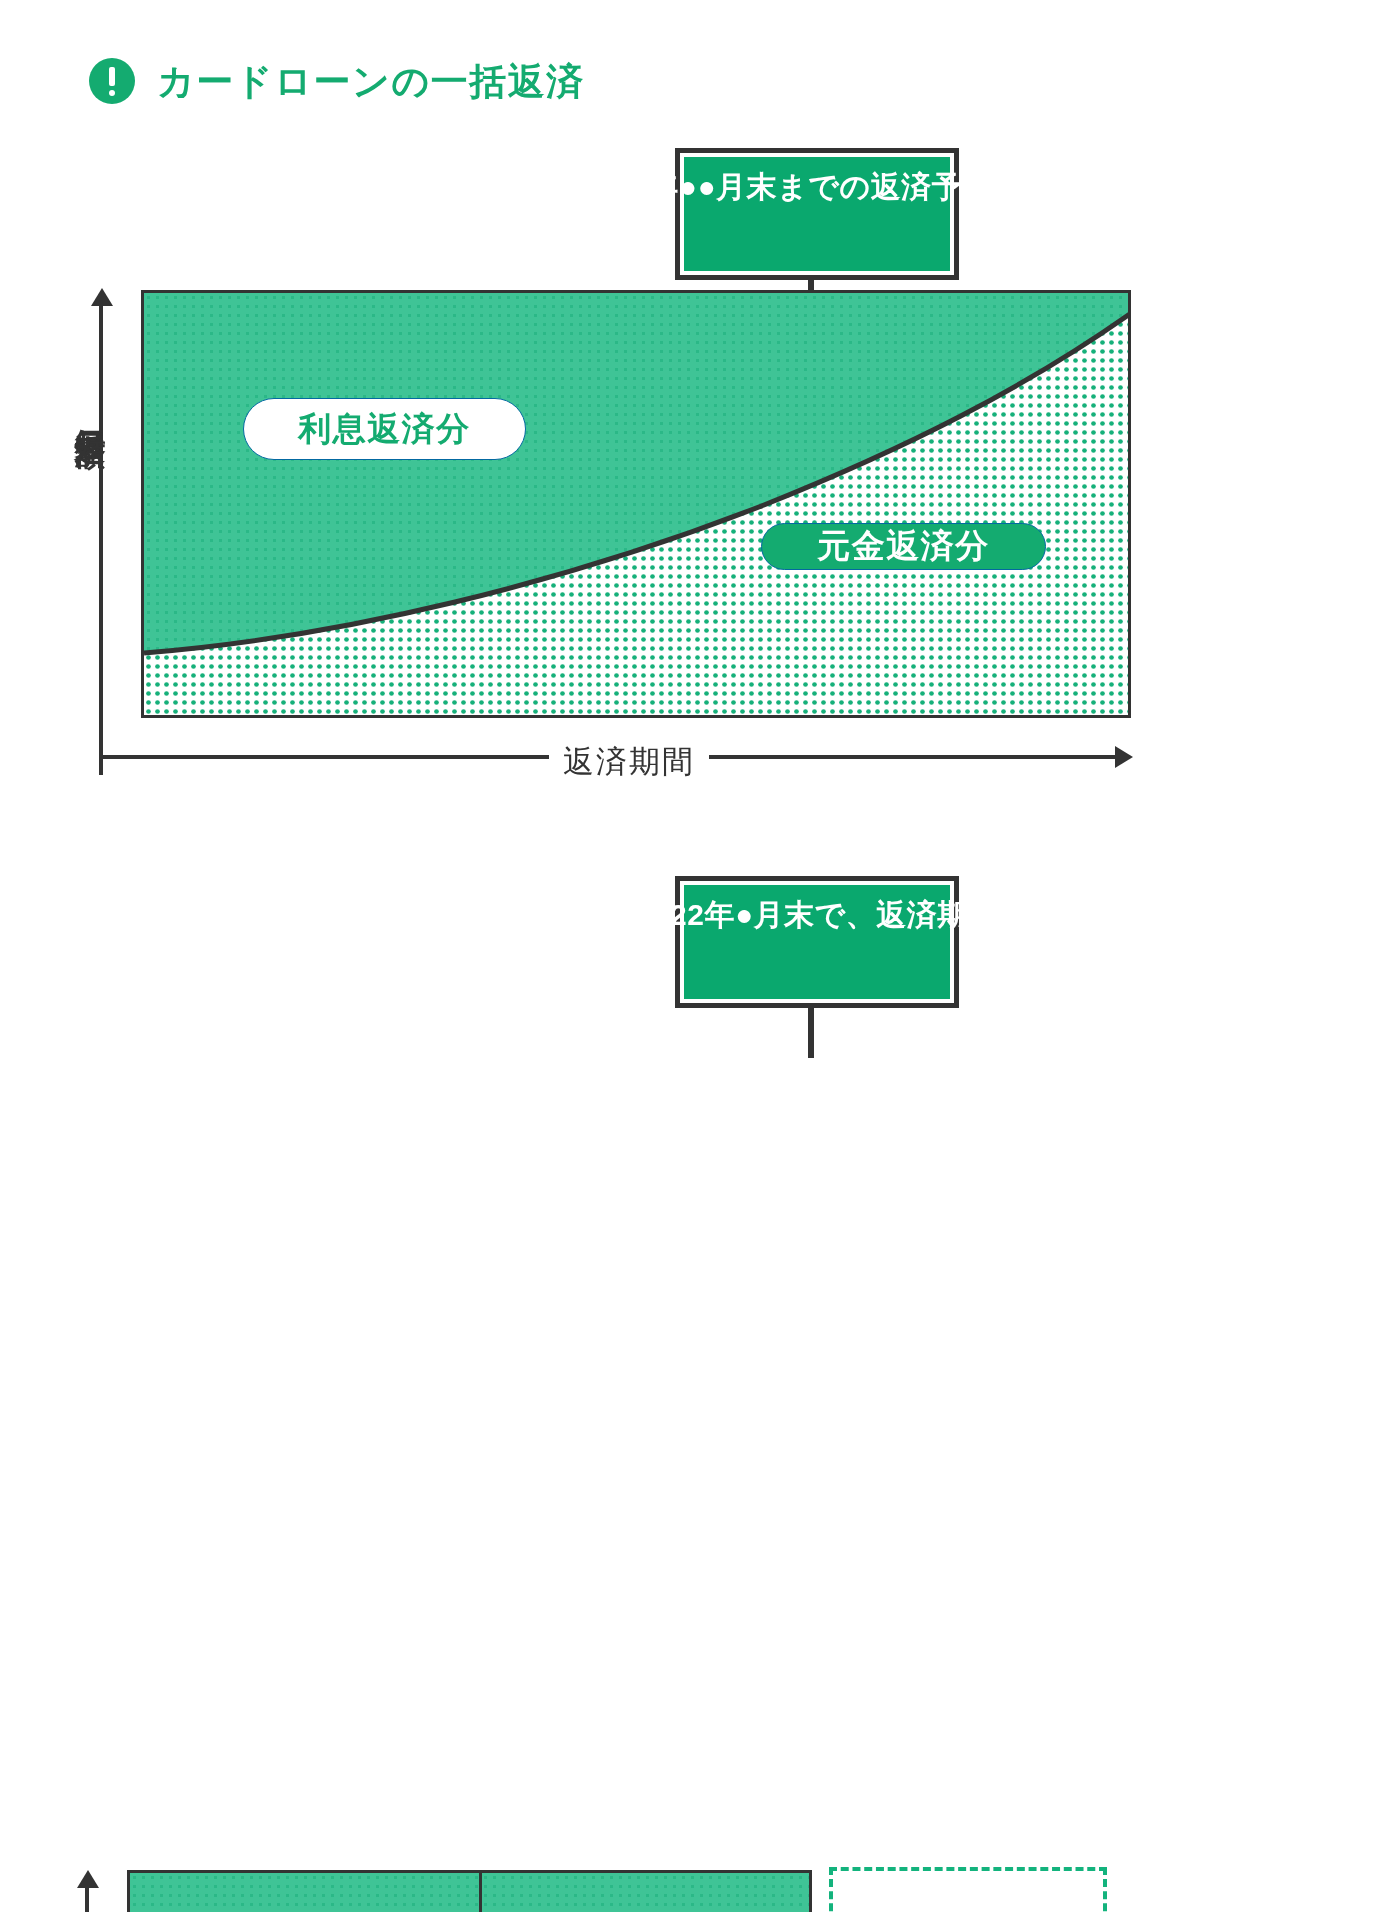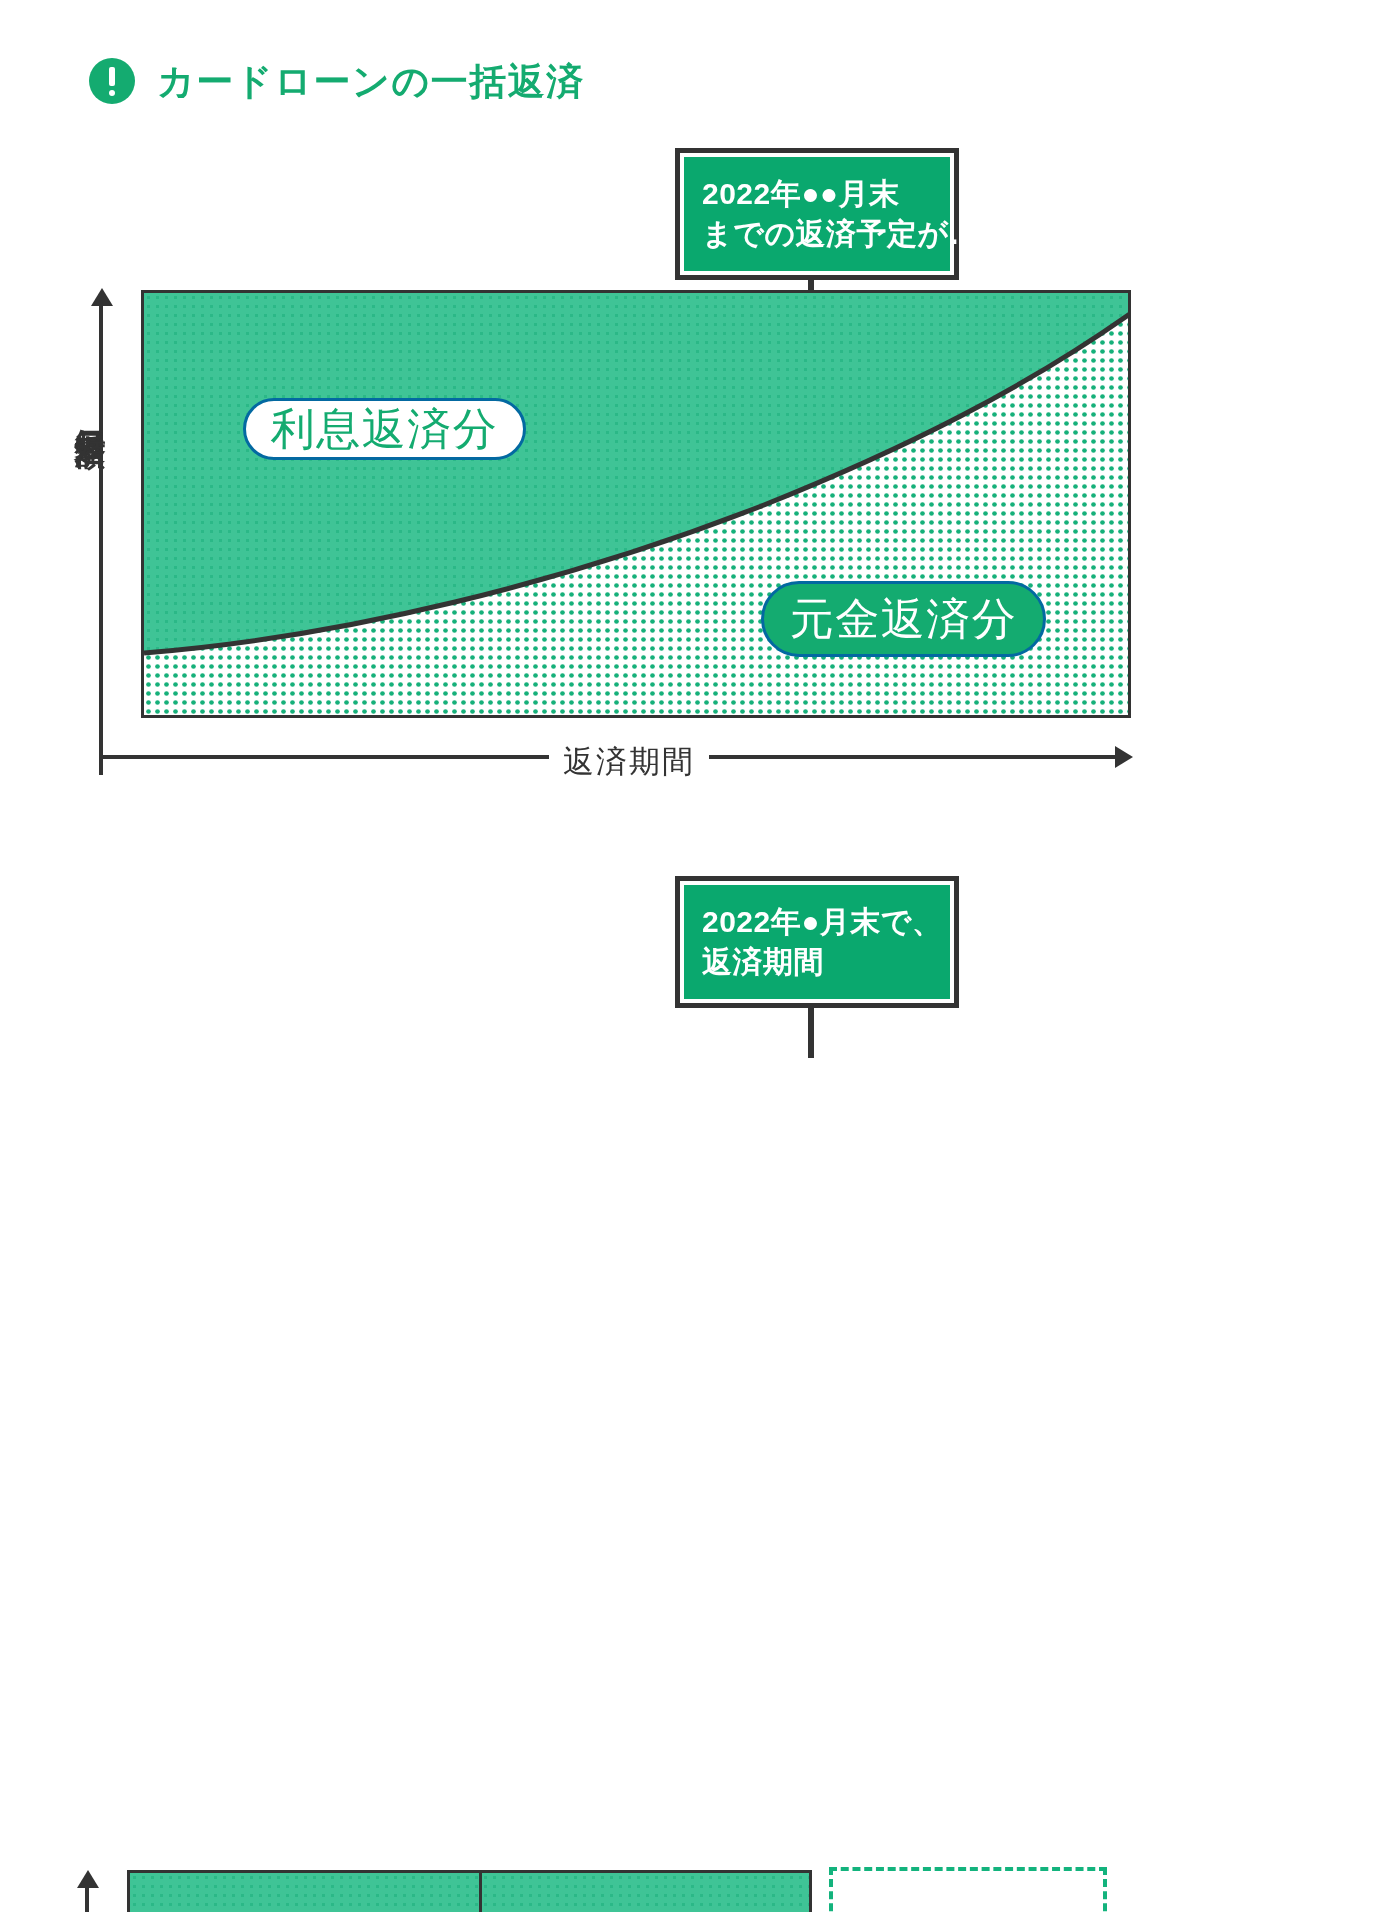--- a/index.html
+++ b/index.html
@@ -76,42 +76,42 @@
   .axis-label-x{
     position:absolute;
     font-size:31px;font-weight:normal;color:#333333;letter-spacing:2px;
     white-space:nowrap;
   }
 
   
   .pill{
     position:absolute;
     display:flex;align-items:center;justify-content:center;
-    border:3px solid #0369a1;
+    border:1px solid #0369a1;
     border-radius:999px;
-    font-size:44px;font-weight:normal;letter-spacing:1.5px;
+    font-size:33px;font-weight:bold;letter-spacing:1.5px;
     box-sizing:border-box;
     white-space:nowrap;
   }
   .pill-white{background:#ffffff;color:#14ab70;}
   .pill-green{background:#14ab70;color:#ffffff;}
 
   
   .callout{
     position:absolute;
     border:5px solid #333333;
     background:#ffffff;
     padding:4px;
     box-sizing:border-box;
   }
   .callout-inner{
     background:#0aa86e;
     width:100%;height:100%;
     box-sizing:border-box;
-    display:flex;flex-direction:column;justify-content:center;
+    display:flex;flex-direction:row;justify-content:center;
     padding:10px 18px;
   }
   .callout-line{
     color:#ffffff;font-size:30px;font-weight:bold;letter-spacing:0.5px;
     line-height:1.32;white-space:nowrap;
   }
   .callout-stem{position:absolute;width:6px;background:#333333;}
 
   
   .dashed-box{
@@ -159,21 +159,21 @@
           <clipPath id="clipPrincipal1">
             <path d="M0,360 C200,344 420,290 620,212 C760,156 880,96 990,18 L990,428 L0,428 Z"></path>
           </clipPath>
         </defs>
         <rect x="0" y="0" width="990" height="428" fill="url(#lightdots1)" clip-path="url(#clipPrincipal1)"></rect>
         <path d="M0,360 C200,344 420,290 620,212 C760,156 880,96 990,18" fill="none" stroke="#333333" stroke-width="5"></path>
       </svg>
     </div>
 
     <div class="pill pill-white" style="left:206px;top:398px;width:283px;height:62px;">利息返済分</div>
-    <div class="pill pill-green" style="left:724px;top:581px;width:285px;height:76px;">元金返済分</div>
+    <div class="pill pill-green" style="left:724px;top:523px;width:285px;height:47px;">元金返済分</div>
 
     <div class="axis-line" style="left:62px;top:755px;width:1020px;height:4px;"></div>
     <div class="arrow-right" style="left:1078px;top:746px;"></div>
     <div class="axis-label-x" style="left:512px;top:741px;background:#ffffff;padding:0 14px;">返済期間</div>
   </div>
 
   <div class="chart-block" style="left:0;top:848px;width:1400px;height:1052px;">
 
     <div class="callout" style="left:638px;top:28px;width:284px;height:132px;">
       <div class="callout-inner">

